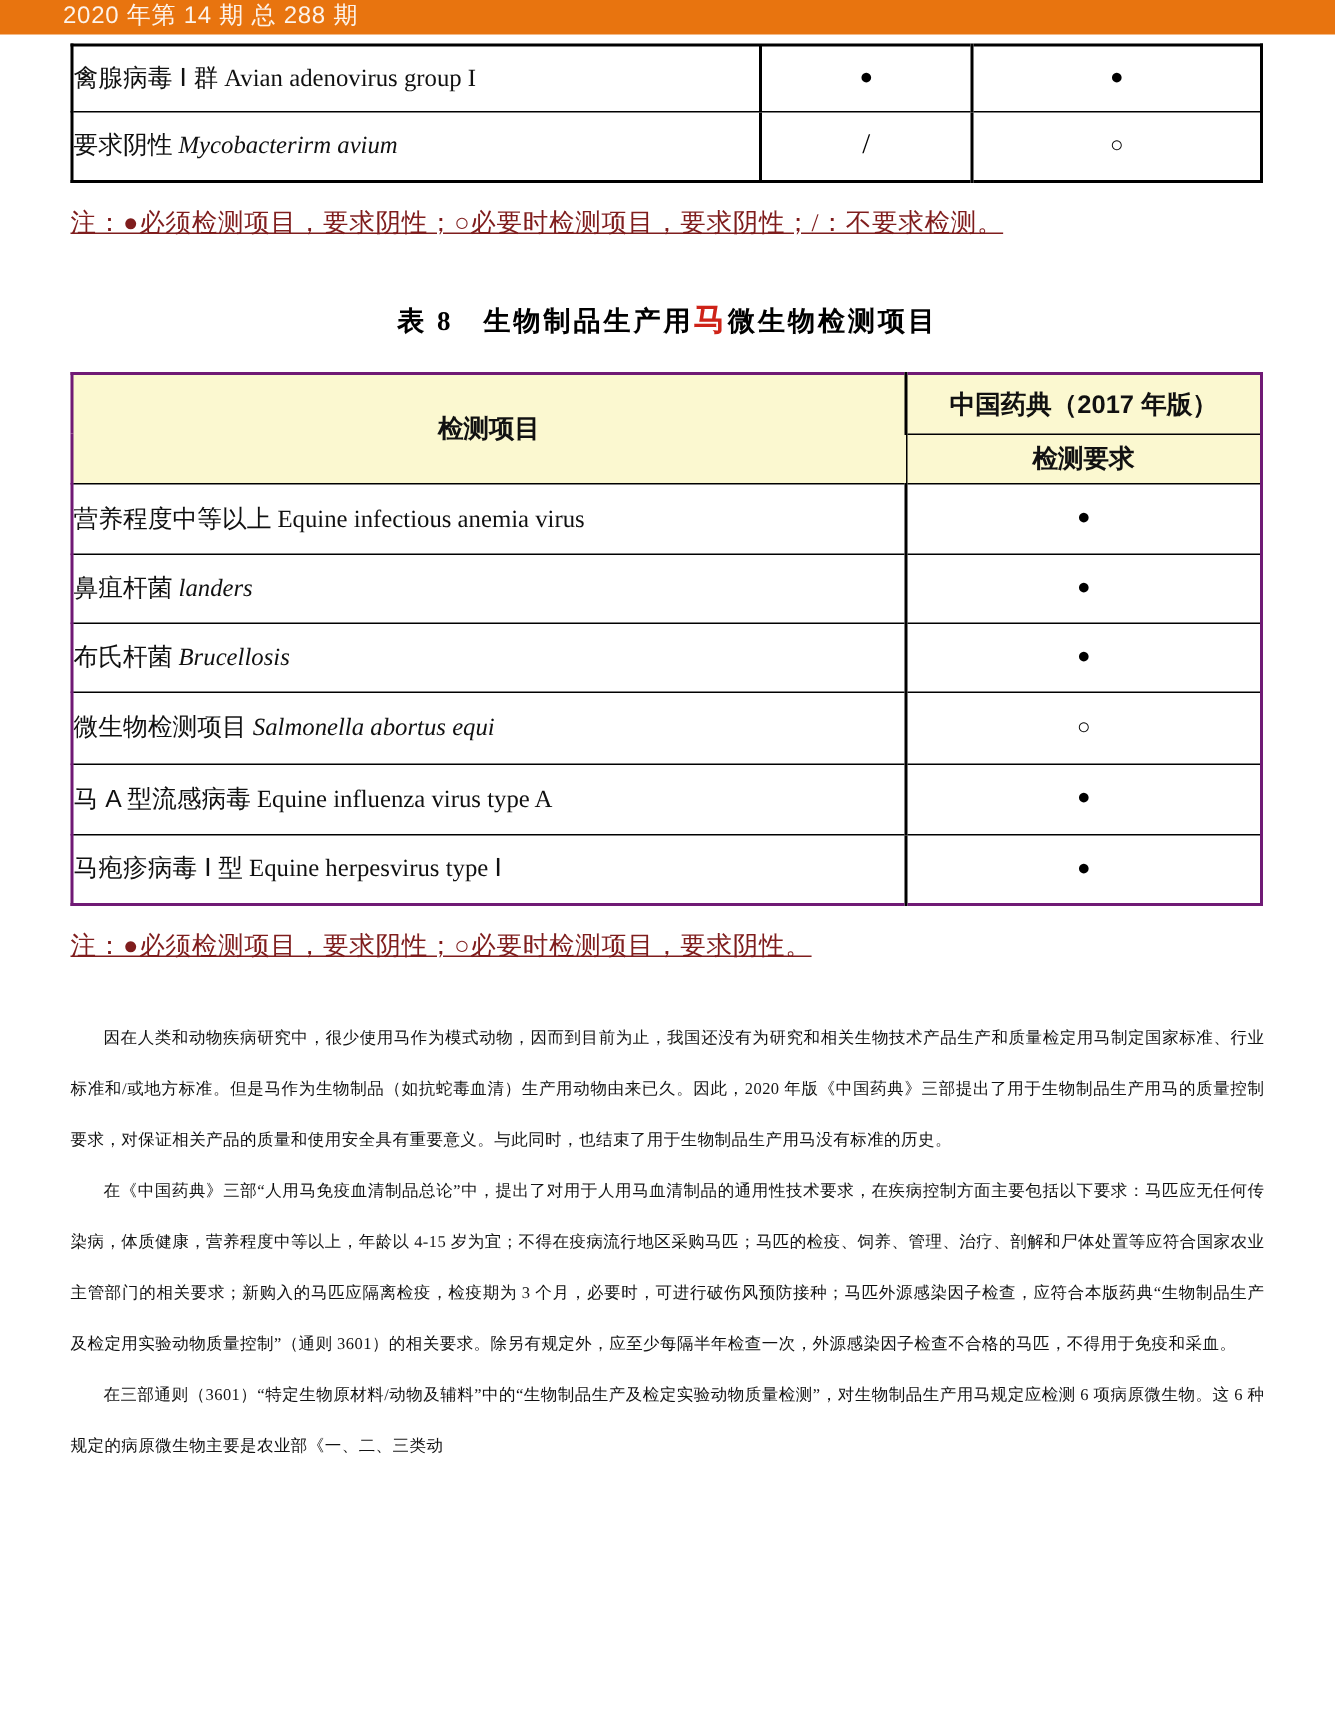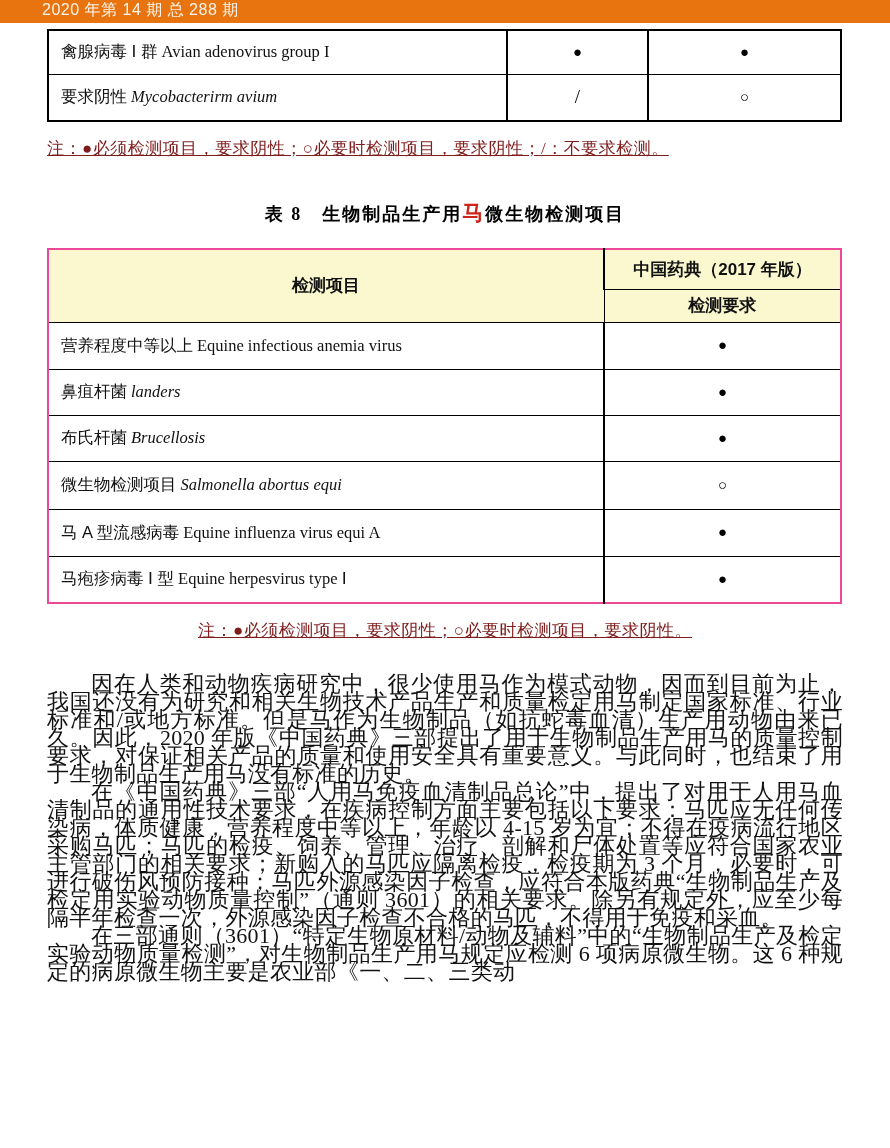--- a/index.html
+++ b/index.html
@@ -23,48 +23,48 @@
   .issuebar span{
     font-family:"Liberation Sans",sans-serif;font-size:16px;color:#FDF3EA;letter-spacing:.5px;
   }
   
   .content{padding:0 47px;box-sizing:border-box;}
   
   table{border-collapse:collapse;table-layout:fixed;width:793px;}
   .t1{margin-top:6px;border:2px solid #000;}
   .t1 td{border:1px solid #000;vertical-align:middle;}
   .t1 td + td{border-left-width:2px;}
-  .t8{margin-top:22px;border:2px solid #ec4899;}
+  .t8{margin-top:22px;border:2px solid #701a75;}
   .t8 td{border:1px solid #000;vertical-align:middle;}
   .t8 td + td{border-left-width:2px;}
-  .name{padding-left:12px;text-align:left;}
+  .name{padding-left:0;text-align:left;}
   .cn{font-family:"Liberation Sans",sans-serif;font-size:16.5px;color:#111;}
   .en{font-family:"Liberation Serif",serif;font-size:16.5px;color:#111;}
   .italic{font-style:italic;}
   .stack div{line-height:24px;}
   .sym{text-align:center;font-size:15px;}
   .sym-slash{text-align:center;font-size:19px;font-weight:400;}
   .t8 .hdr{
     background:#FBF8D0;text-align:center;font-family:"Liberation Sans",sans-serif;
     font-weight:bold;font-size:17px;color:#111;
   }
   
   .note{
     margin:17px 0 0 0;font-size:17px;line-height:20px;letter-spacing:.5px;color:#7f1d1d;text-decoration:underline;
   }
-  .note2{text-align:center;}
+  .note2{}
   .t8title{
     margin:42px 0 0 0;text-align:center;font-weight:bold;font-size:18px;
     letter-spacing:2px;line-height:24px;color:#000;
   }
   .t8title .red{color:#CE2318;font-size:21px;}
   
   .bodytext{margin-top:34px;}
   .bodytext p{
-    margin:0;text-indent:2em;font-size:22px;line-height:18px;
+    margin:0;text-indent:2em;font-size:11px;line-height:34px;
     text-align:justify;letter-spacing:.3px;color:#121212;
   }
 </style>
 </head>
 <body>
 
 <div class="page">
 
 
   <div class="issuebar">
@@ -140,21 +140,21 @@
         <tr style="height:48px">
           <td class="name">
             <span class="cn">微生物检测项目</span>
             <span class="en italic">Salmonella abortus equi</span>
           </td>
           <td class="sym">○</td>
         </tr>
         <tr style="height:47px">
           <td class="name">
             <span class="cn">马 A 型流感病毒</span>
-            <span class="en">Equine influenza virus equi A</span>
+            <span class="en">Equine influenza virus type A</span>
           </td>
           <td class="sym">●</td>
         </tr>
         <tr style="height:47px">
           <td class="name">
             <span class="cn">马疱疹病毒 Ⅰ 型</span>
             <span class="en">Equine herpesvirus type Ⅰ</span>
           </td>
           <td class="sym">●</td>
         </tr>

